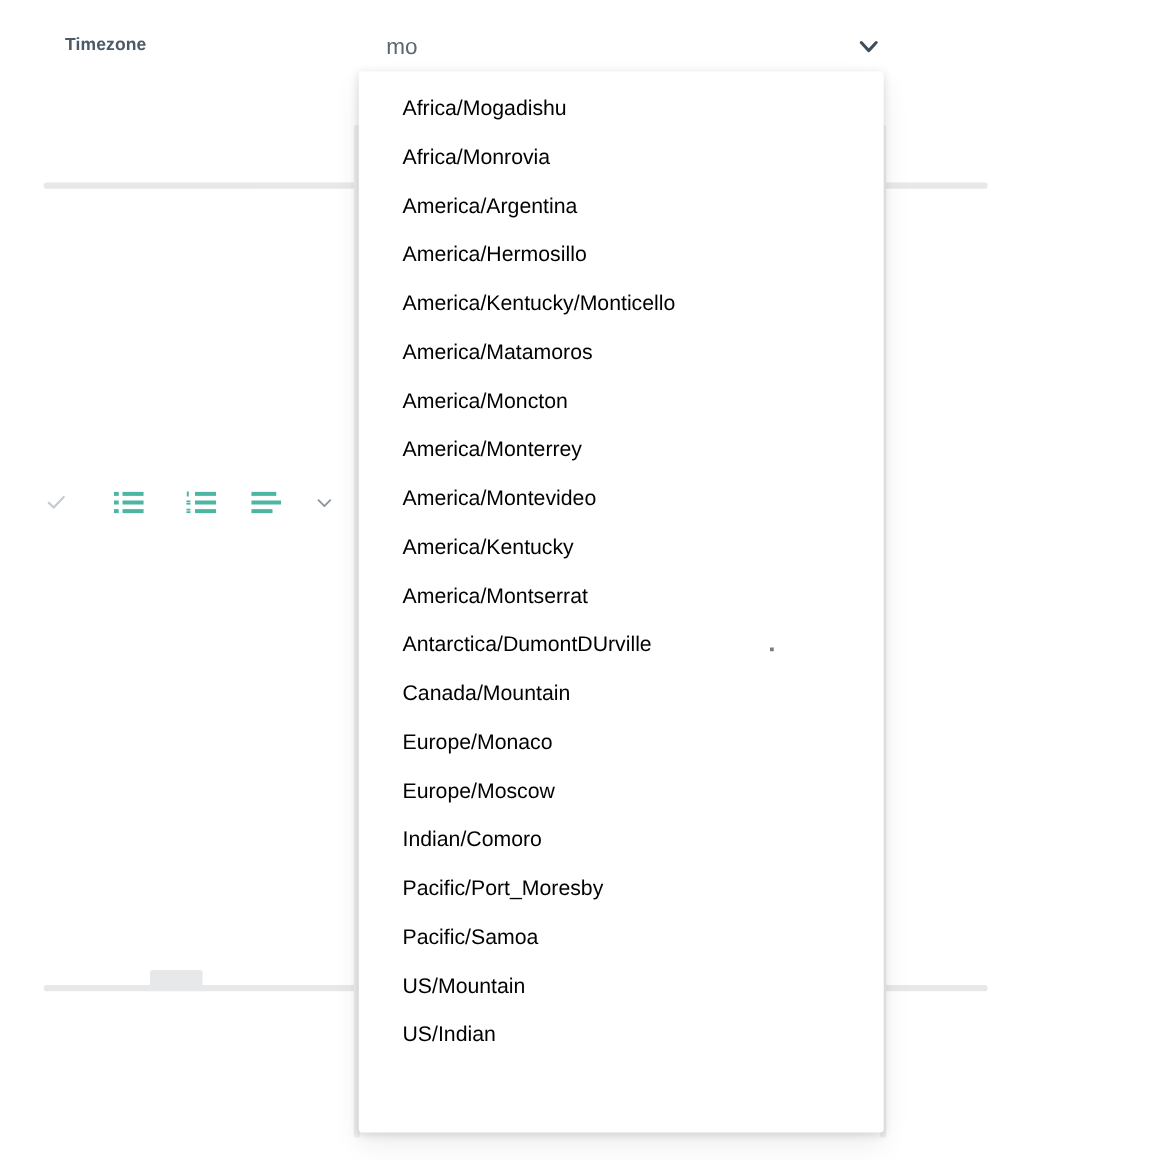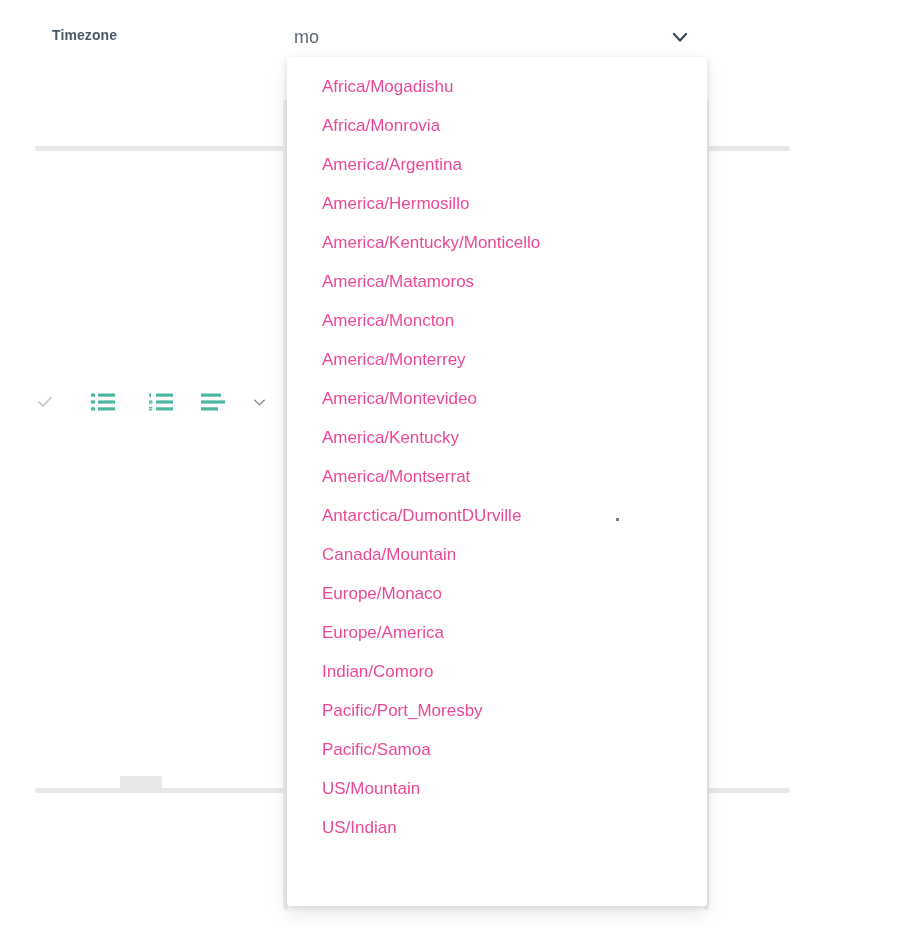--- a/index.html
+++ b/index.html
@@ -80,21 +80,21 @@
     top: 27px;
     font-size: 14px;
     font-weight: bold;
     color: #4b5a66;
     letter-spacing: .1px;
     z-index: 3;
   }
 
   .combobox {
     position: absolute;
-    left: 292px;
+    left: 307px;
     top: 20px;
     width: 412px;
     height: 34px;
     z-index: 4;
     display: flex;
     align-items: center;
   }
   .combobox-input {
     flex: 1 1 auto;
     border: none;
@@ -133,21 +133,21 @@
   .dropdown-list {
     list-style: none;
     margin: 0;
     padding: 10px 0 0 0;
   }
   .dropdown-item {
     height: 39px;
     line-height: 39px;
     padding: 0 14px 0 35px;
     font-size: 17px;
-    color: #ec4899;
+    color: #000000;
     white-space: nowrap;
     overflow: hidden;
     text-overflow: ellipsis;
     cursor: pointer;
   }
 
   
   .speck {
     position: absolute;
     left: 616px;
@@ -248,21 +248,21 @@
     <li class="dropdown-item">America/Kentucky/Monticello</li>
     <li class="dropdown-item">America/Matamoros</li>
     <li class="dropdown-item">America/Moncton</li>
     <li class="dropdown-item">America/Monterrey</li>
     <li class="dropdown-item">America/Montevideo</li>
     <li class="dropdown-item">America/Kentucky</li>
     <li class="dropdown-item">America/Montserrat</li>
     <li class="dropdown-item">Antarctica/DumontDUrville</li>
     <li class="dropdown-item">Canada/Mountain</li>
     <li class="dropdown-item">Europe/Monaco</li>
-    <li class="dropdown-item">Europe/America</li>
+    <li class="dropdown-item">Europe/Moscow</li>
     <li class="dropdown-item">Indian/Comoro</li>
     <li class="dropdown-item">Pacific/Port_Moresby</li>
     <li class="dropdown-item">Pacific/Samoa</li>
     <li class="dropdown-item">US/Mountain</li>
     <li class="dropdown-item">US/Indian</li>
   </ul>
 </div>
 
 <div class="speck"></div>
 

